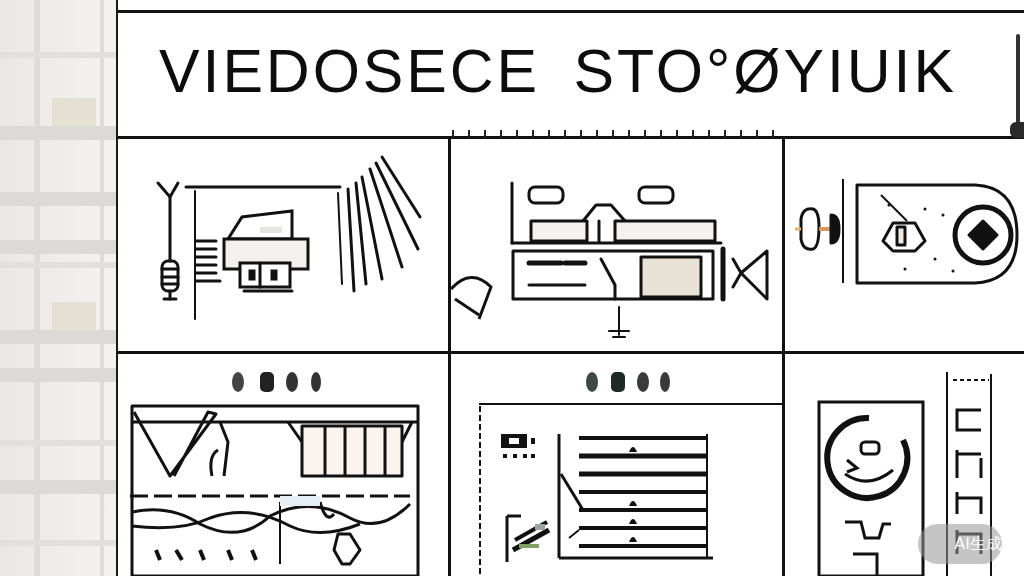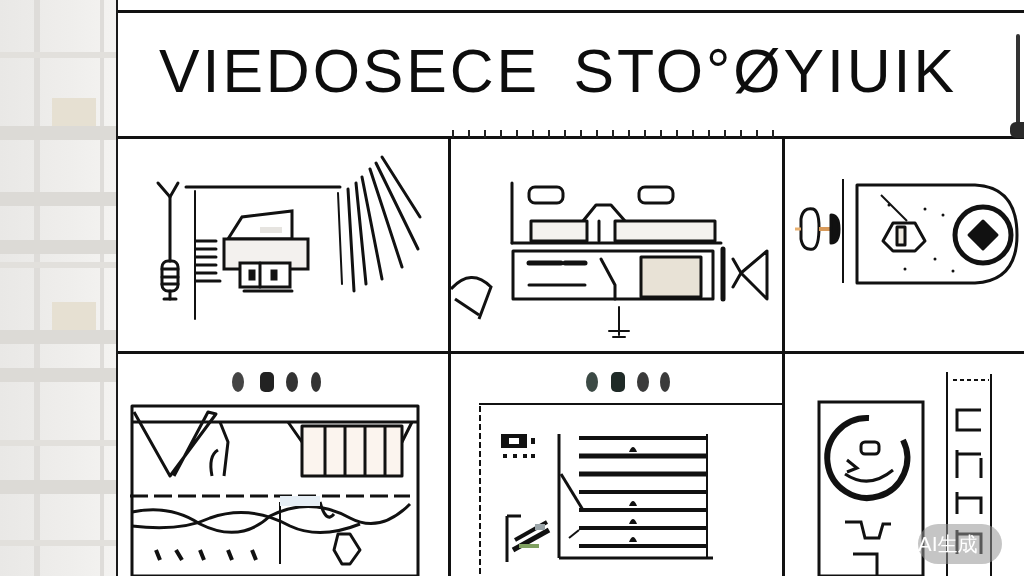--- a/index.html
+++ b/index.html
@@ -33,21 +33,21 @@
 
   .right-scroll { position: absolute; left: 1016px; top: 34px; width: 4px; height: 100px; background: #333; border-radius: 2px; }
   .right-knob { position: absolute; left: 1010px; top: 122px; width: 14px; height: 16px; background: #2a2a2a; border-radius: 6px 0 0 6px; }
 
   .cell { position: absolute; }
   .cell svg { position: absolute; left: 0; top: 0; }
 
   .watermark {
     position: absolute; left: 918px; top: 524px; width: 84px; height: 40px;
     border-radius: 20px; background: rgba(150,150,150,0.55);
-    color: #ffffff; font-size: 20px; display: flex; align-items: center; justify-content: flex-start;
+    color: #ffffff; font-size: 16px; display: flex; align-items: center; justify-content: flex-end;
     font-family: "DejaVu Sans", sans-serif;
   }
 </style>
 </head>
 <body>
 
 <div class="left-bg">
   <div class="vpost" style="left:34px"></div>
   <div class="vpost" style="left:100px; width:4px"></div>
   <div class="shelf thin" style="top:52px"></div>

